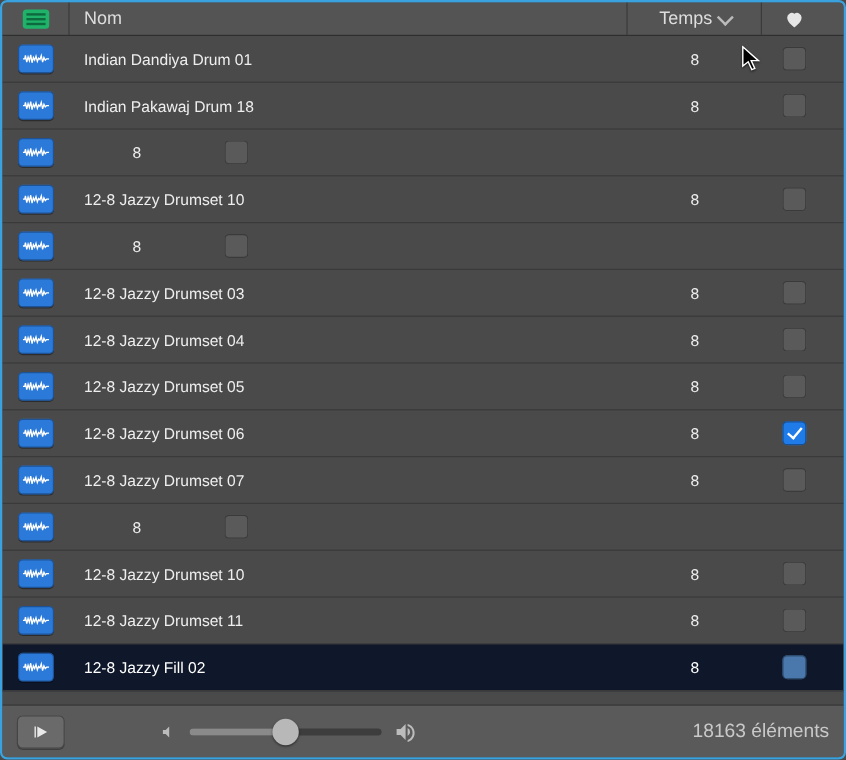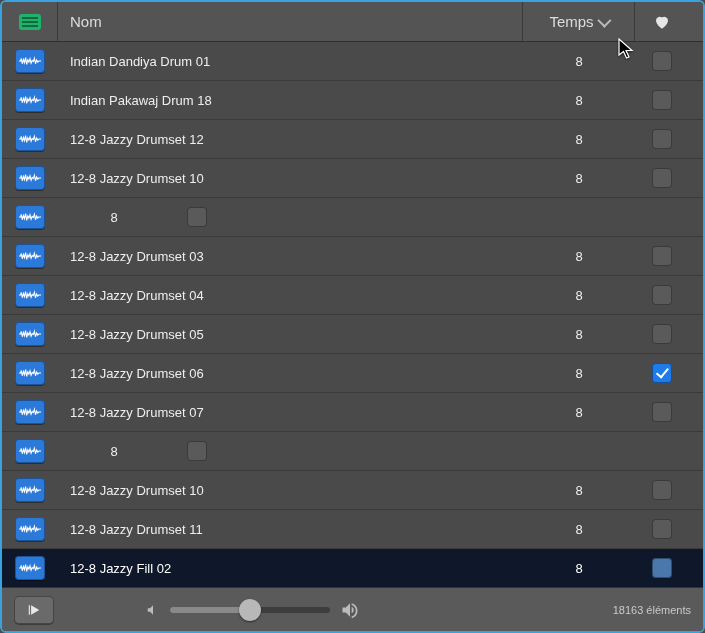--- a/index.html
+++ b/index.html
@@ -9,21 +9,21 @@
     background: #4a4a4a;
     border: 2px solid #3aa2de;
     border-radius: 6px;
     display: flex;
     flex-direction: column;
   }
 
   
   .header {
     display: flex;
-    height: 40px;
+    height: 28px;
     background: #545454;
     border-bottom: 1px solid #2f2f2f;
     color: #ddd;
     font-size: 15px;
     user-select: none;
     flex: 0 0 auto;
   }
   .h-icon-col { width: 56px; border-right: 1px solid #3a3a3a; height: 100%; display:flex; align-items:center; justify-content:center; }
   .h-name-col { flex: 1; padding-left: 12px; border-right: 1px solid #3a3a3a; height: 100%; display:flex; align-items:center; }
   .h-temps-col { width: 112px; text-align:center; height:100%; display:flex; align-items:center; justify-content:center; gap:4px; border-right:1px solid #3a3a3a;}
@@ -110,21 +110,21 @@
   .footer {
     height: 44px;
     flex: 0 0 auto;
     background: #5a5a5a;
     border-top: 1px solid #333;
     display:flex;
     align-items:center;
     padding: 0 12px;
     gap: 20px;
     color: #c9c9c9;
-    font-size: 11px;
+    font-size: 16px;
   }
   .play-btn {
     width: 40px; height: 28px;
     background: #6a6a6a;
     border-radius: 5px;
     box-shadow: inset 0 0 0 1px rgba(0,0,0,.35), 0 1px 0 rgba(0,0,0,.3);
     display:flex; align-items:center; justify-content:center;
     gap:2px;
   }
   .play-btn svg { display:block; }
@@ -228,21 +228,20 @@
         <div class="r-scroll-gutter"></div>
       </div>
       <div class="row">
         <div class="r-icon-col">
           <div class="loop-icon">
             <svg width="22" height="14" viewBox="0 0 40 20">
               <path stroke="#fff" stroke-width="2" fill="none" d="M0 10 L3 10 L4 5 L6 15 L8 7 L10 13 L12 4 L14 16 L16 8 L18 12 L20 6 L22 14 L24 9 L26 11 L28 5 L30 15 L32 8 L34 12 L36 10 L40 10"></path>
             </svg>
           </div>
         </div>
-        <div class="r-name-col">12-8 Jazzy Drumset 12</div>
         <div class="r-temps-col">8</div>
         <div class="r-fav-col">
           <div class="fav-box"></div>
         </div>
         <div class="r-scroll-gutter"></div>
       </div>
       <div class="row">
         <div class="r-icon-col">
           <div class="loop-icon">
             <svg width="22" height="14" viewBox="0 0 40 20">

